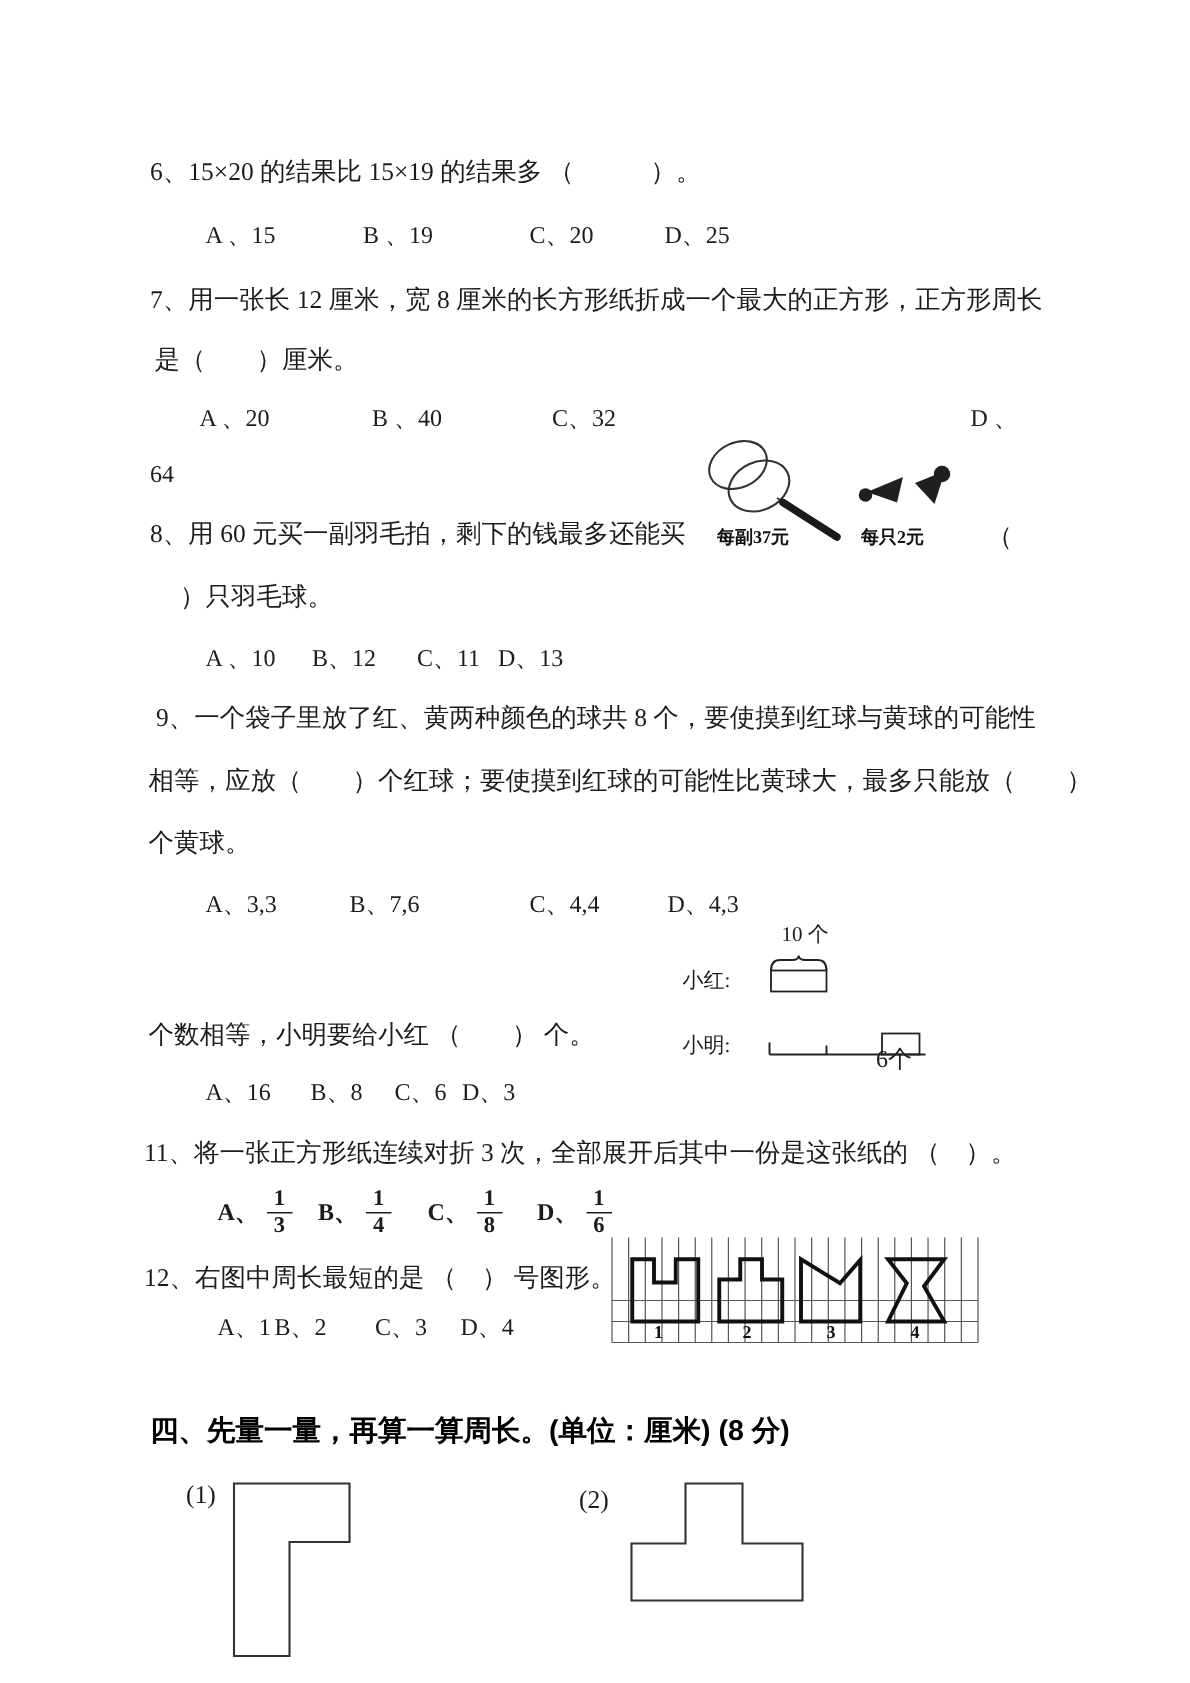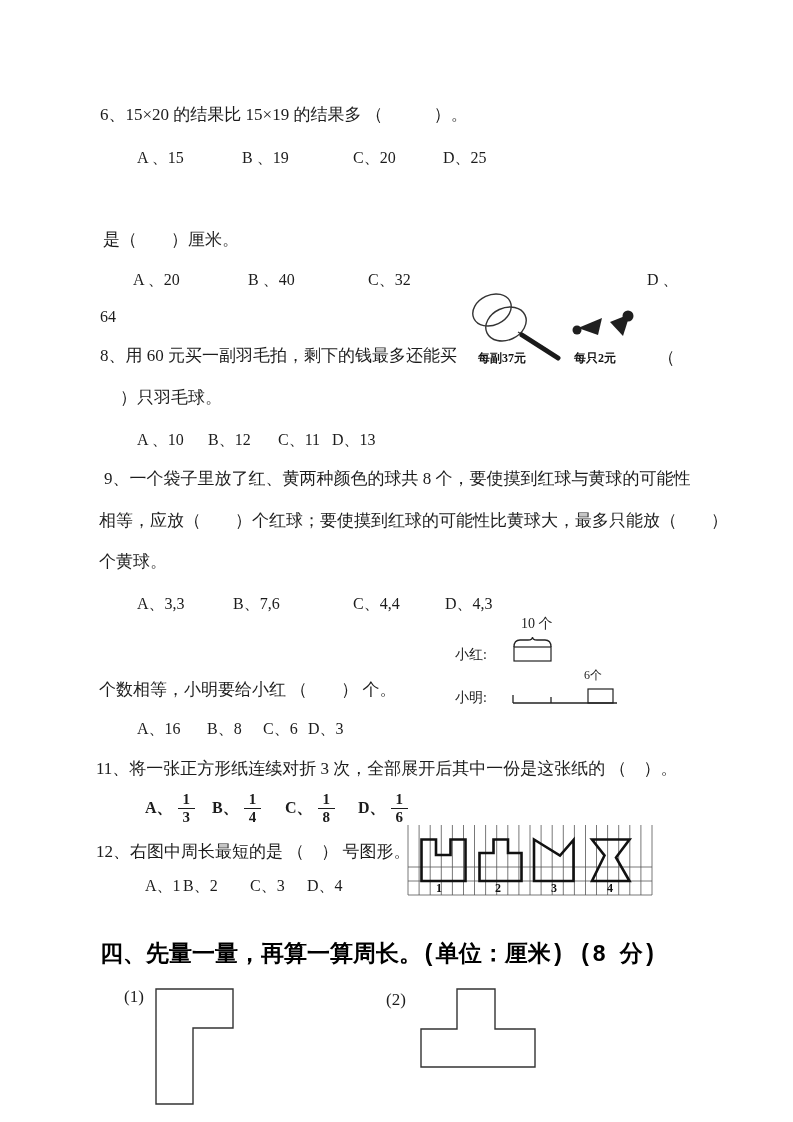--- a/index.html
+++ b/index.html
@@ -3,25 +3,25 @@
 <meta charset="utf-8">
 <style>
   html,body{margin:0;padding:0;background:#fff;}
   .page{
     position:relative;width:793px;height:1122px;background:#ffffff;
     font-family:"Liberation Serif","DejaVu Serif",serif;color:#1c1c1c;
     overflow:hidden;
   }
   .t{position:absolute;font-size:17px;line-height:22px;white-space:pre;}
   .opt{position:absolute;font-size:16px;line-height:20px;white-space:pre;}
-  .small{position:absolute;font-size:12px;line-height:14px;white-space:pre;}
+  .small{position:absolute;font-size:16px;line-height:14px;white-space:pre;margin-top:32px;}
   .figlabel{position:absolute;font-size:14px;line-height:17px;white-space:pre;}
   .sectitle{
-    position:absolute;font-family:Liberation Mono, monospace;
-    font-weight:bold;font-size:23px;line-height:24px;color:#000;white-space:pre;
+    position:absolute;font-family:Liberation Sans, sans-serif;
+    font-weight:bold;font-size:19px;line-height:24px;color:#000;white-space:pre;
   }
   .pricelabel{position:absolute;font-size:12px;font-weight:bold;line-height:14px;color:#111;white-space:pre;}
   .fracopt{position:absolute;display:flex;align-items:center;gap:5px;}
   .fracopt .lbl{font-size:16px;font-weight:bold;}
   .frac{display:inline-block;text-align:center;font-size:15px;line-height:1.15;font-weight:bold;}
   .frac .num{display:block;border-bottom:1.5px solid #1c1c1c;padding:0 5px;}
   .frac .den{display:block;padding:0 5px;}
   svg{position:absolute;overflow:visible;}
   .gridnum{font-family:"Liberation Serif","DejaVu Serif",serif;font-size:12px;font-weight:bold;fill:#111;}
 </style>
@@ -29,20 +29,21 @@
 <body>
 
 <div class="page">
 
   <div class="t" style="left:100px;top:104px">6、15×20 的结果比 15×19 的结果多 （　　　）。</div>
   <div class="opt" style="left:137px;top:148px">A 、15</div>
   <div class="opt" style="left:242px;top:148px">B 、19</div>
   <div class="opt" style="left:353px;top:148px">C、20</div>
   <div class="opt" style="left:443px;top:148px">D、25</div>
 
+  <div class="t" style="left:100px;top:189px">7、用一张长 12 厘米，宽 8 厘米的长方形纸折成一个最大的正方形，正方形周长</div>
   <div class="t" style="left:103px;top:229px">是（　　）厘米。</div>
   <div class="opt" style="left:133px;top:270px">A 、20</div>
   <div class="opt" style="left:248px;top:270px">B 、40</div>
   <div class="opt" style="left:368px;top:270px">C、32</div>
   <div class="opt" style="left:647px;top:270px">D 、</div>
   <div class="opt" style="left:100px;top:307px">64</div>
 
   <div class="t" style="left:100px;top:345px">8、用 60 元买一副羽毛拍，剩下的钱最多还能买</div>
   <div class="t" style="left:658px;top:347px">（</div>
   <div class="t" style="left:120px;top:387px">）只羽毛球。</div>

